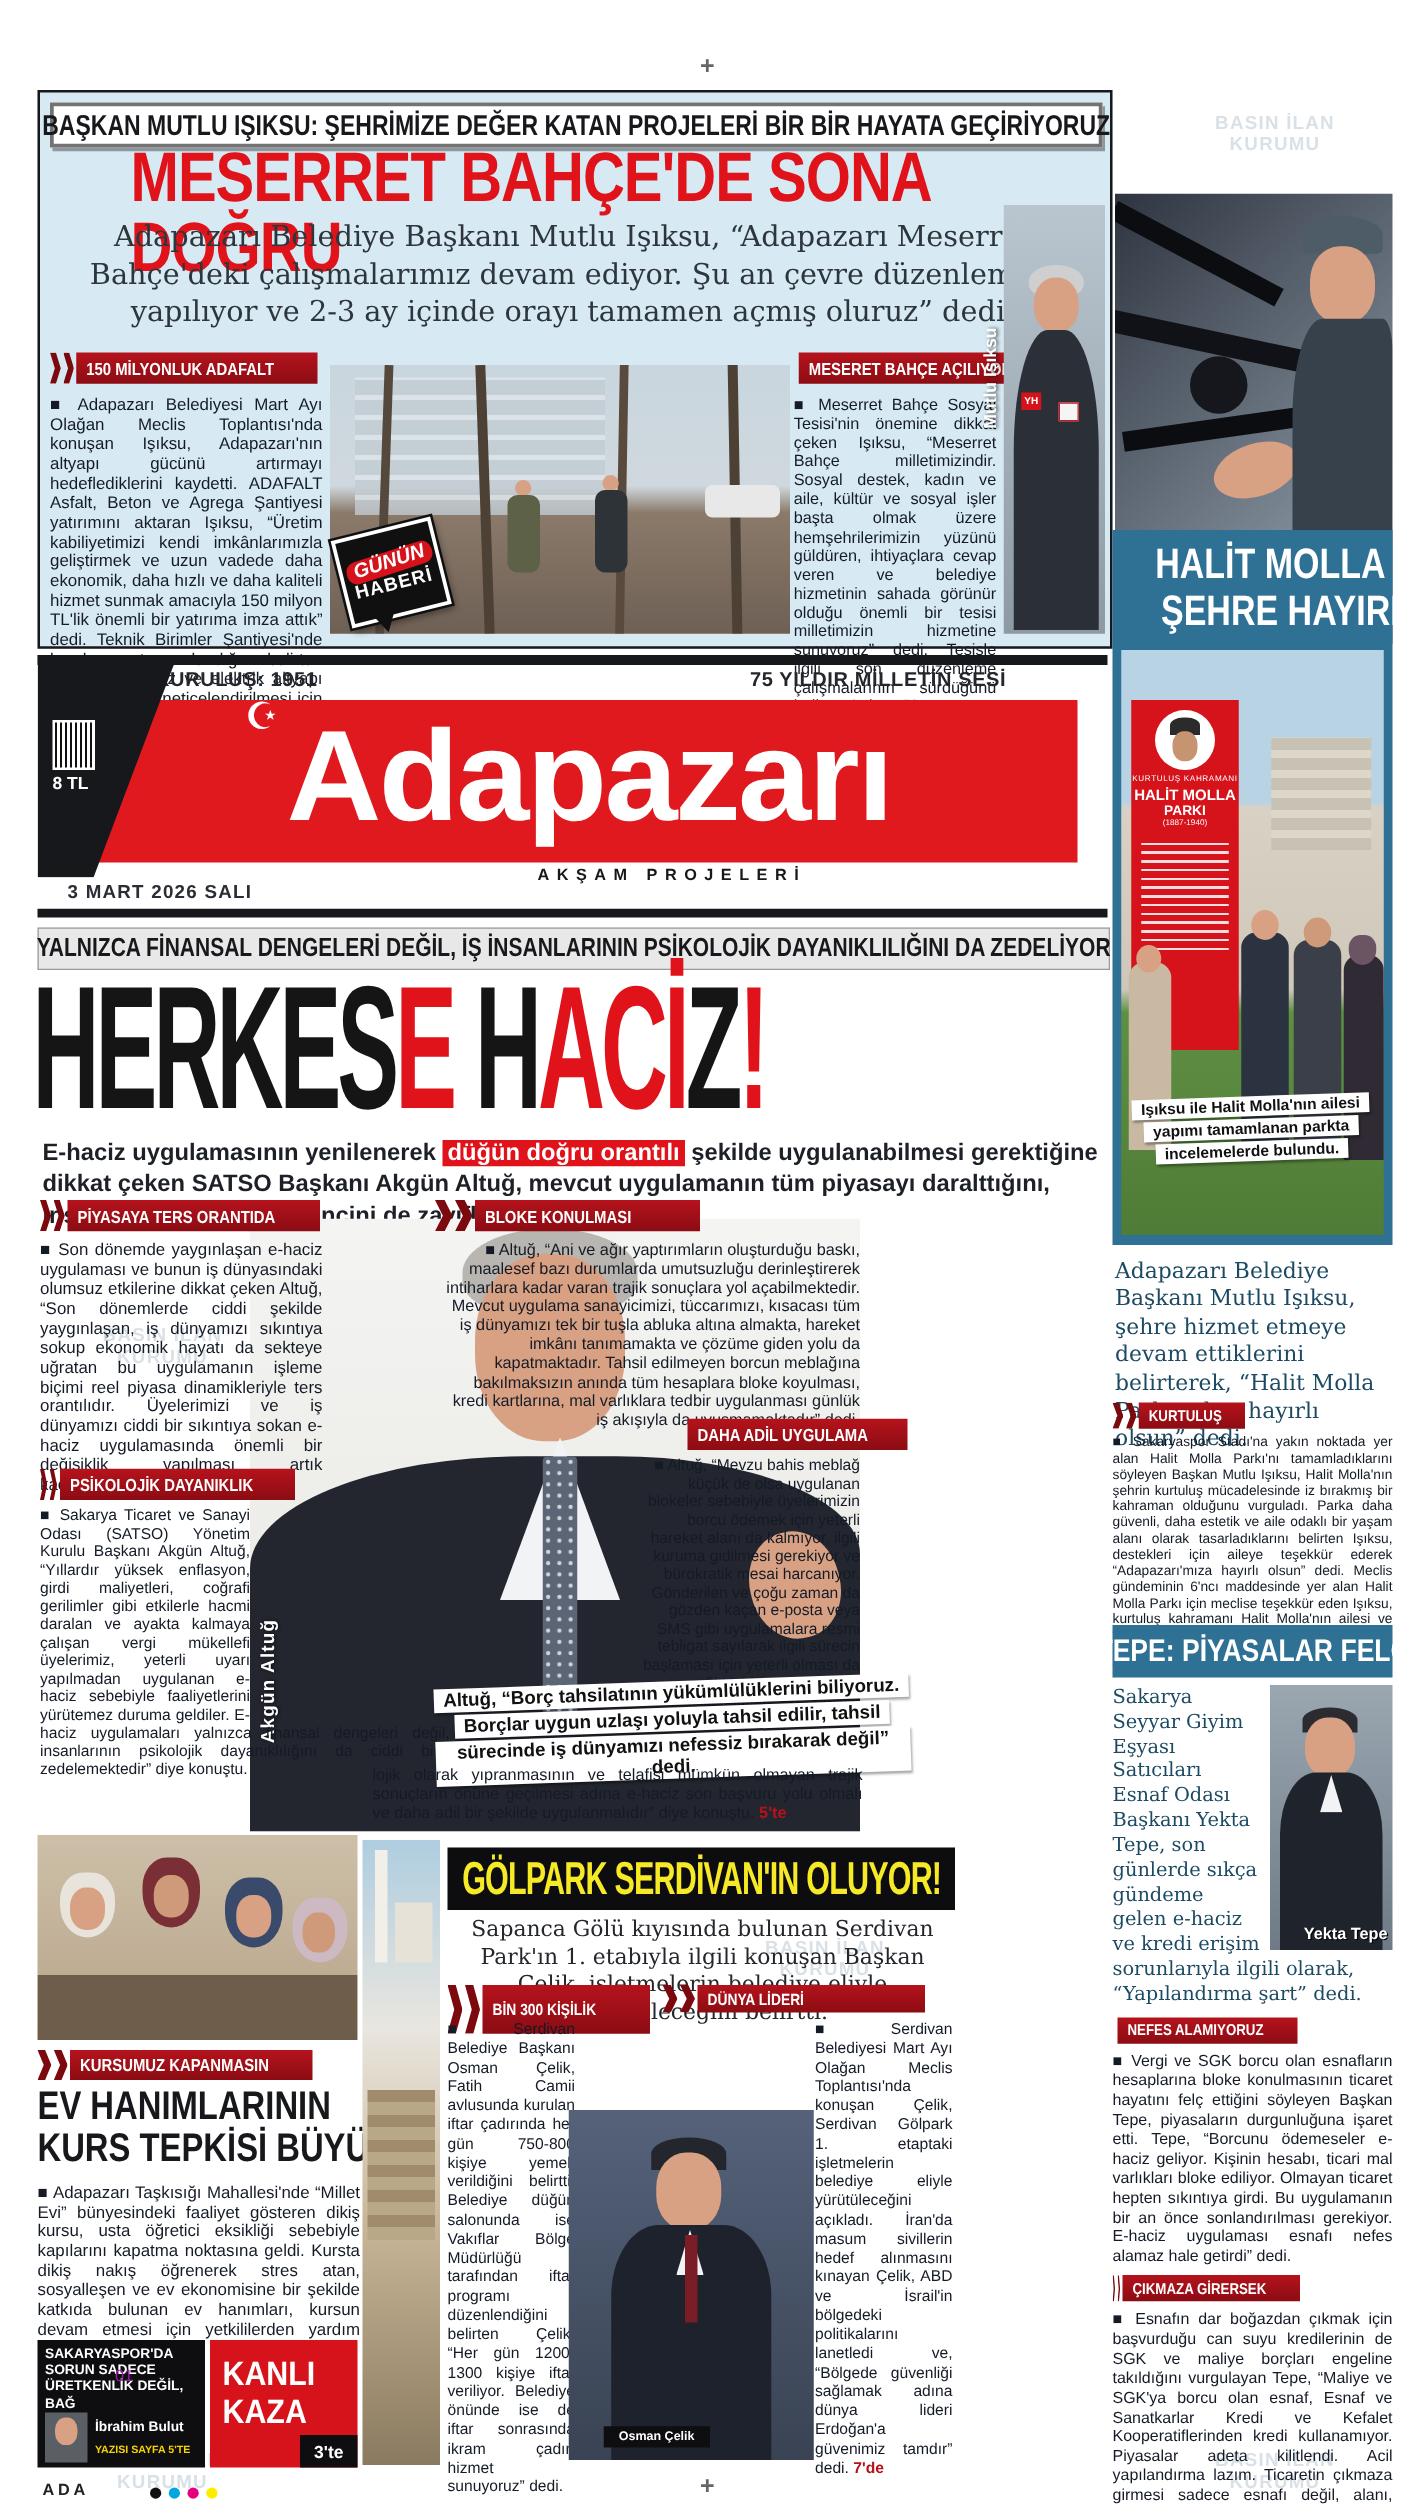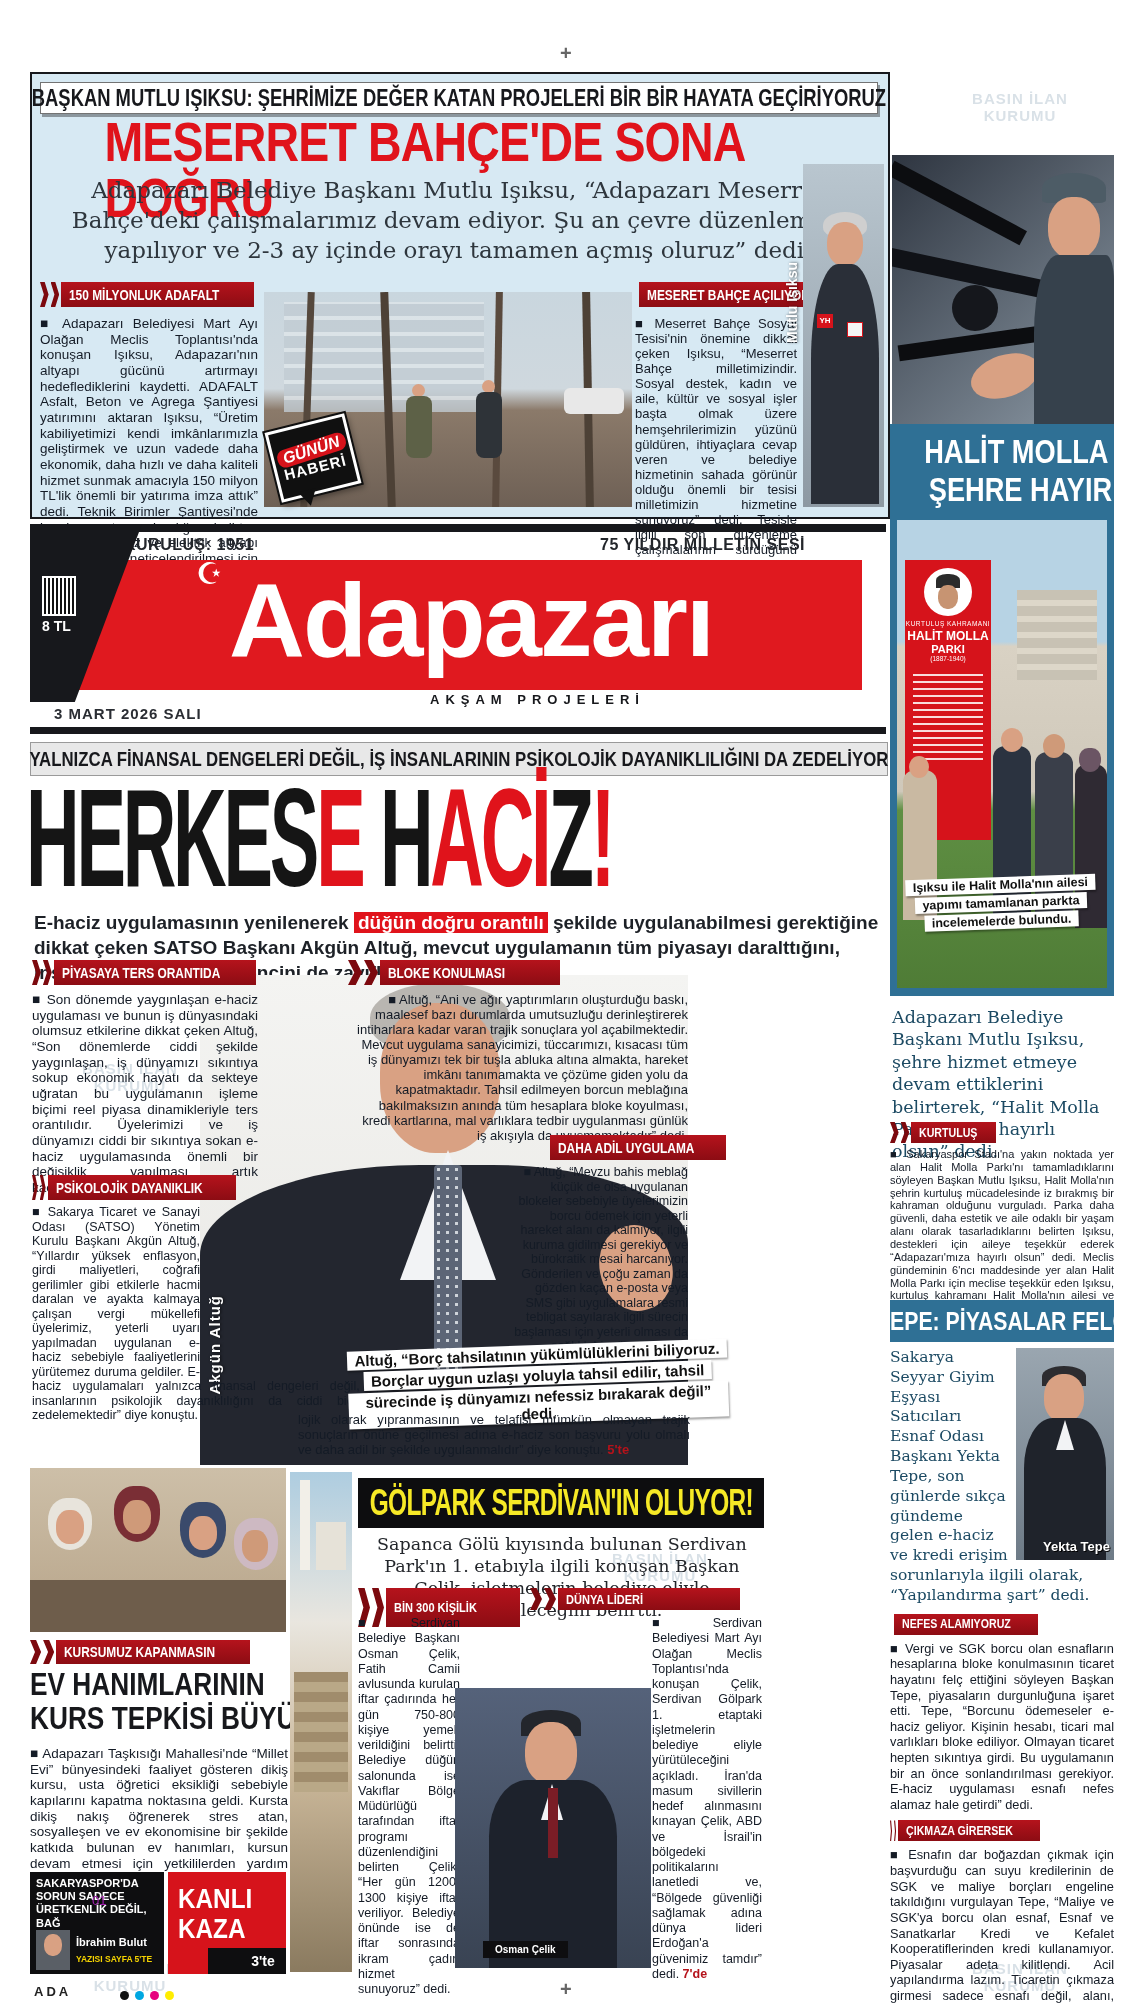--- a/index.html
+++ b/index.html
@@ -5,21 +5,21 @@
   html,body{margin:0;padding:0;background:#ffffff;}
   .page{position:relative;width:1140px;height:2004px;background:#fff;overflow:hidden;
         font-family:"Liberation Sans", sans-serif;color:#10151c;}
   .abs{position:absolute;}
   .wm{position:absolute;width:120px;text-align:center;font-weight:bold;font-size:15px;
       line-height:1.15;color:rgba(140,165,182,.33);letter-spacing:1px;pointer-events:none;}
   .crop{position:absolute;color:#666;font-size:20px;font-weight:bold;}
 
   
   .top-section{left:30px;top:72px;width:856px;height:443px;background:#d7e9f3;border:2px solid #17181c;}
-  .kicker{left:8px;top:8px;width:836px;height:30px;background:#fff;border:1px solid #737373;
+  .kicker{left:8px;top:8px;width:836px;height:30px;background:#fff;border:3px solid #737373;
           display:flex;align-items:center;justify-content:center;box-shadow:2px 3px 0 rgba(0,0,0,.35);}
   .kicker span{font-weight:bold;font-size:23px;white-space:nowrap;transform:scaleX(.8);color:#17181c;}
   .mainhead{left:0;top:40px;width:852px;text-align:left;}
   .mainhead span{display:inline-block;font-weight:bold;font-size:56px;line-height:1;
                  letter-spacing:-1px;transform:scaleX(.83);transform-origin:center;color:#e0131b;}
   .topdeck{left:14px;top:102px;width:824px;text-align:center;font-family:"DejaVu Serif", serif;
            font-size:23px;line-height:1.3;color:#2e363d;font-weight:500;}
 
   .label-bar{position:absolute;display:flex;height:25px;}
   .chev{width:14px;background:#7c090e;clip-path:polygon(0 0,55% 0,100% 50%,55% 100%,0 100%,45% 50%);margin-right:2px;}
@@ -108,21 +108,21 @@
   .spacer-r{float:right;width:58px;height:300px;margin-top:68px;}
   .spacer-l{float:left;width:120px;height:300px;margin-top:68px;}
   .colbody{font-size:12.5px;line-height:1.22;text-align:justify;color:#141b26;}
 
   
   .spor-box{left:30px;top:1872px;width:134px;height:102px;background:#0e0e10;color:#fff;padding:5px 6px;box-sizing:border-box;}
   .spor-box .t{font-size:11px;font-weight:bold;line-height:1.2;}
   .kanli-box{left:168px;top:1872px;width:118px;height:102px;background:#d6131b;}
   .kanli-box .big{position:absolute;left:10px;color:#fff;font-weight:bold;font-size:27px;line-height:1.0;transform:scaleX(.9);transform-origin:left;}
   .kanli-ref{position:absolute;right:0;bottom:0;width:46px;height:26px;background:#0e0e10;color:#fff;
-             font-weight:bold;font-size:14px;display:flex;align-items:center;justify-content:center;padding-left:32px;}
+             font-weight:bold;font-size:14px;display:flex;align-items:center;justify-content:center;}
   .dots span{display:inline-block;width:9px;height:9px;border-radius:50%;margin-right:6px;}
 </style>
 </head>
 <body>
 
 <div class="page">
 
   <div class="wm" style="left:70px;top:120px">BASIN İLAN KURUMU</div>
   <div class="wm" style="left:370px;top:120px">BASIN İLAN KURUMU</div>
   <div class="wm" style="left:660px;top:120px">BASIN İLAN KURUMU</div>

